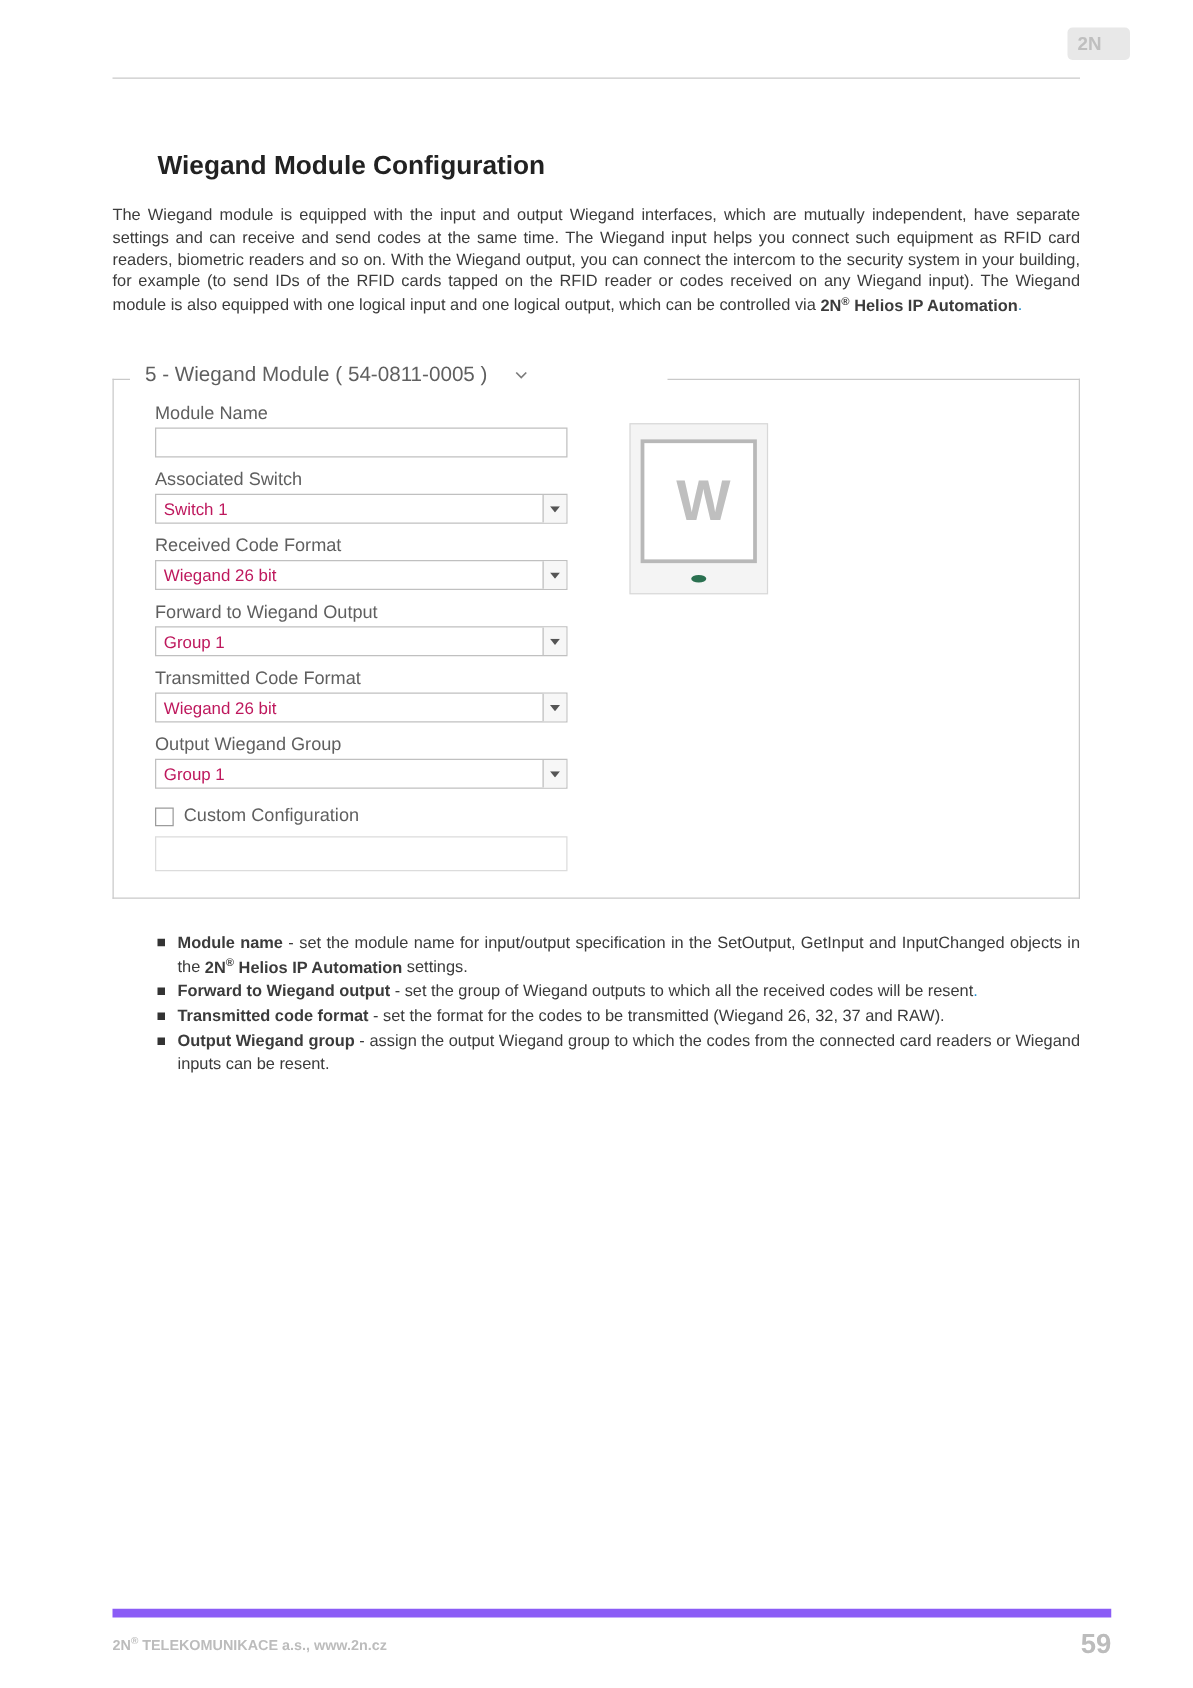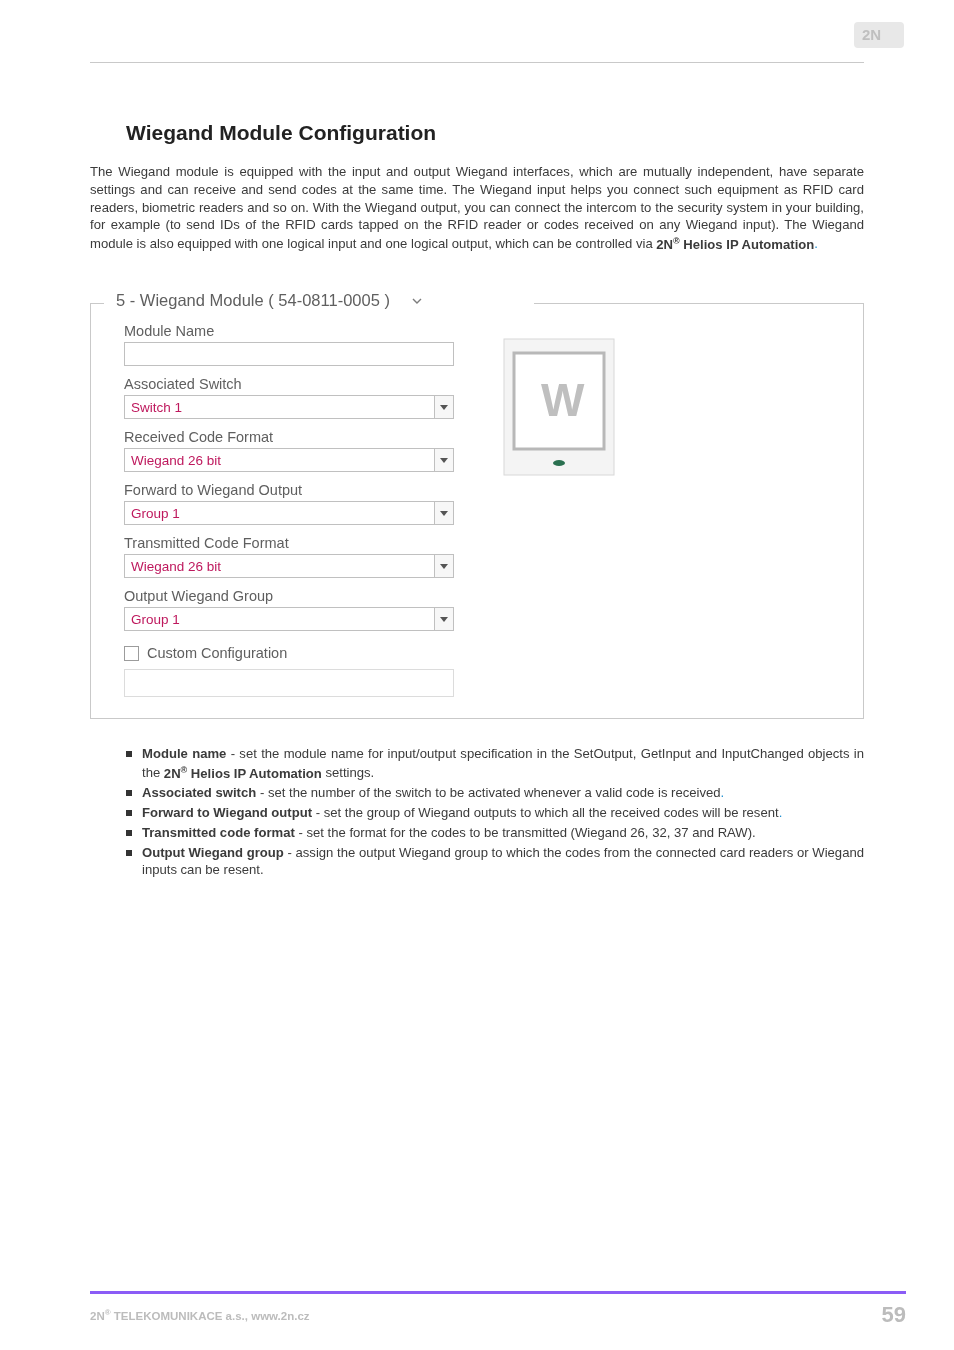--- a/index.html
+++ b/index.html
@@ -198,22 +198,22 @@
     background: #333;
   }
   .term { font-weight: bold; }
   .blue-trail { color: #1f8fd1; }
 
   
   .footer {
     position: absolute;
     bottom: 22px;
     left: 90px;
-    right: 48px;
-    border-top: 3px solid #8b5cf6;
+    right: 65px;
+    border-top: 7px solid #8b5cf6;
     display: flex;
     justify-content: space-between;
     align-items: center;
     padding-top: 8px;
   }
   .footer-left {
     font-size: 11.5px;
     color: #bcbcbc;
     font-weight: bold;
   }
@@ -341,23 +341,20 @@
           <text x="47" y="85" font-family="Arial" font-weight="bold" font-size="46" fill="#bfbfbf">W</text>
           <ellipse cx="65" cy="132" rx="6" ry="3" fill="#2a7050"></ellipse>
         </svg>
       </div>
     </div>
   </div>
 
   <ul class="bullets">
     <li>
       <span class="term">Module name</span><span> - set the module name for input/output specification in the SetOutput, GetInput and InputChanged objects in the </span><span class="brand"><span>2N</span><sup class="reg">®</sup><span> Helios IP Automation</span></span><span> settings.</span>
-    </li>
-    <li>
-      <span class="term">Associated switch</span><span> - set the number of the switch to be activated whenever a valid code is received</span><span class="blue-trail">.</span>
     </li>
     <li>
       <span class="term">Forward to Wiegand output</span><span> - set the group of Wiegand outputs to which all the received codes will be resent</span><span class="blue-trail">.</span>
     </li>
     <li>
       <span class="term">Transmitted code format</span><span> - set the format for the codes to be transmitted (Wiegand 26, 32, 37 and RAW).</span>
     </li>
     <li>
       <span class="term">Output Wiegand group</span><span> - assign the output Wiegand group to which the codes from the connected card readers or Wiegand inputs can be resent.</span>
     </li>

